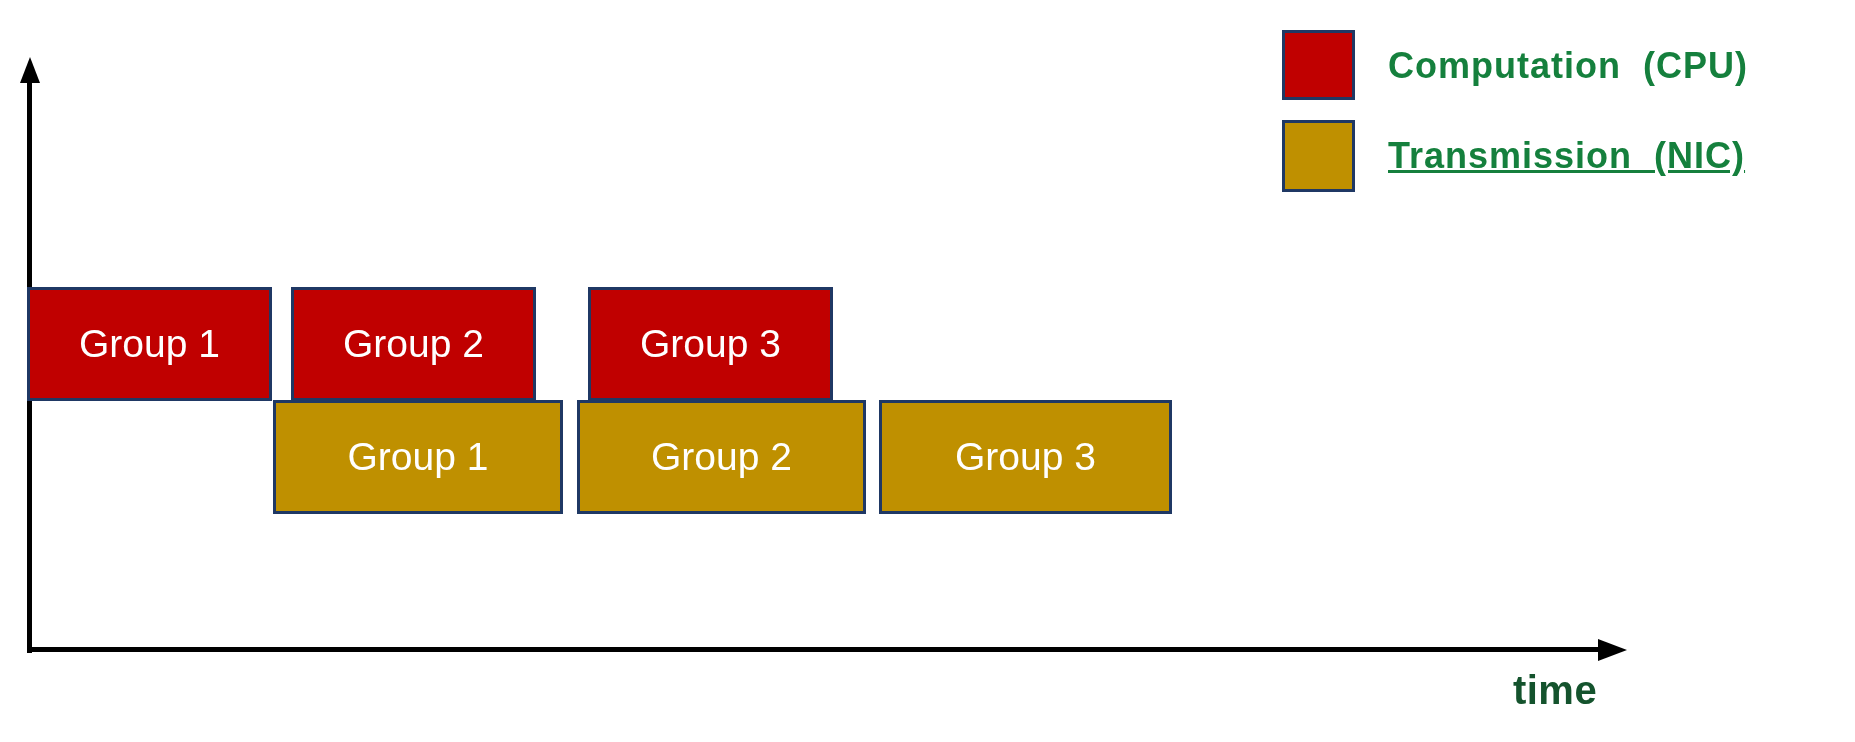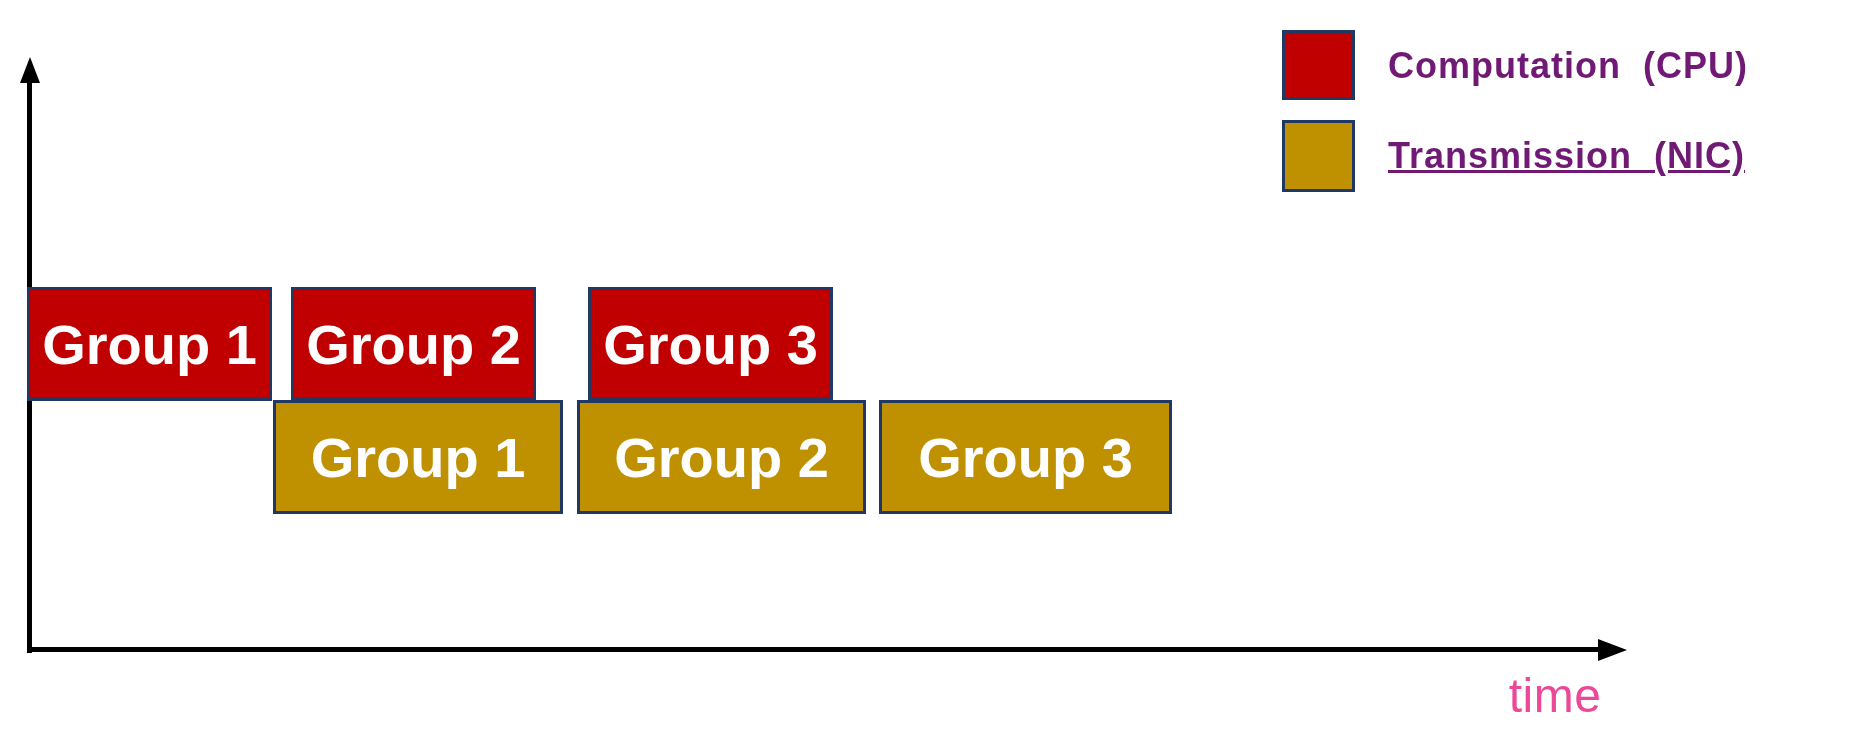--- a/index.html
+++ b/index.html
@@ -43,60 +43,60 @@
     width: 0; height: 0;
     border-top: 11px solid transparent;
     border-bottom: 11px solid transparent;
     border-left: 29px solid #000000;
   }
   .x-axis-label {
     position: absolute;
     left: 1455px; top: 668px;
     width: 200px;
     text-align: center;
-    font-size: 48px;
-    font-weight: 400;
-    color: #ec4899;
+    font-size: 40px;
+    font-weight: 700;
+    color: #14532d;
     letter-spacing: 0.5px;
   }
 
   
   .bar {
     position: absolute;
     box-sizing: border-box;
     border: 3px solid #1F3864;
     display: flex;
     align-items: center;
     justify-content: center;
   }
   .bar.computation { z-index: 2; }
   .bar.transmission { z-index: 1; }
   .bar-label {
     color: #ffffff;
-    font-size: 56px;
-    font-weight: 700;
+    font-size: 39px;
+    font-weight: 400;
     white-space: nowrap;
   }
 
   
   .legend-swatch {
     position: absolute;
     box-sizing: border-box;
     border: 3px solid #1F3864;
   }
   .legend-swatch.computation { left: 1282px; top: 30px; width: 73px; height: 70px; }
   .legend-swatch.transmission { left: 1282px; top: 120px; width: 73px; height: 72px; }
   .legend-label {
     position: absolute;
     left: 1388px;
     height: 60px;
     line-height: 60px;
     font-size: 36px;
     font-weight: 700;
-    color: #701a75;
+    color: #15803d;
     letter-spacing: 1px;
     white-space: pre;
   }
   .legend-label.computation { top: 36px; }
   .legend-label.transmission { top: 126px; text-decoration: underline; }
 </style>
 </head>
 <body>
 
 <div class="canvas">

